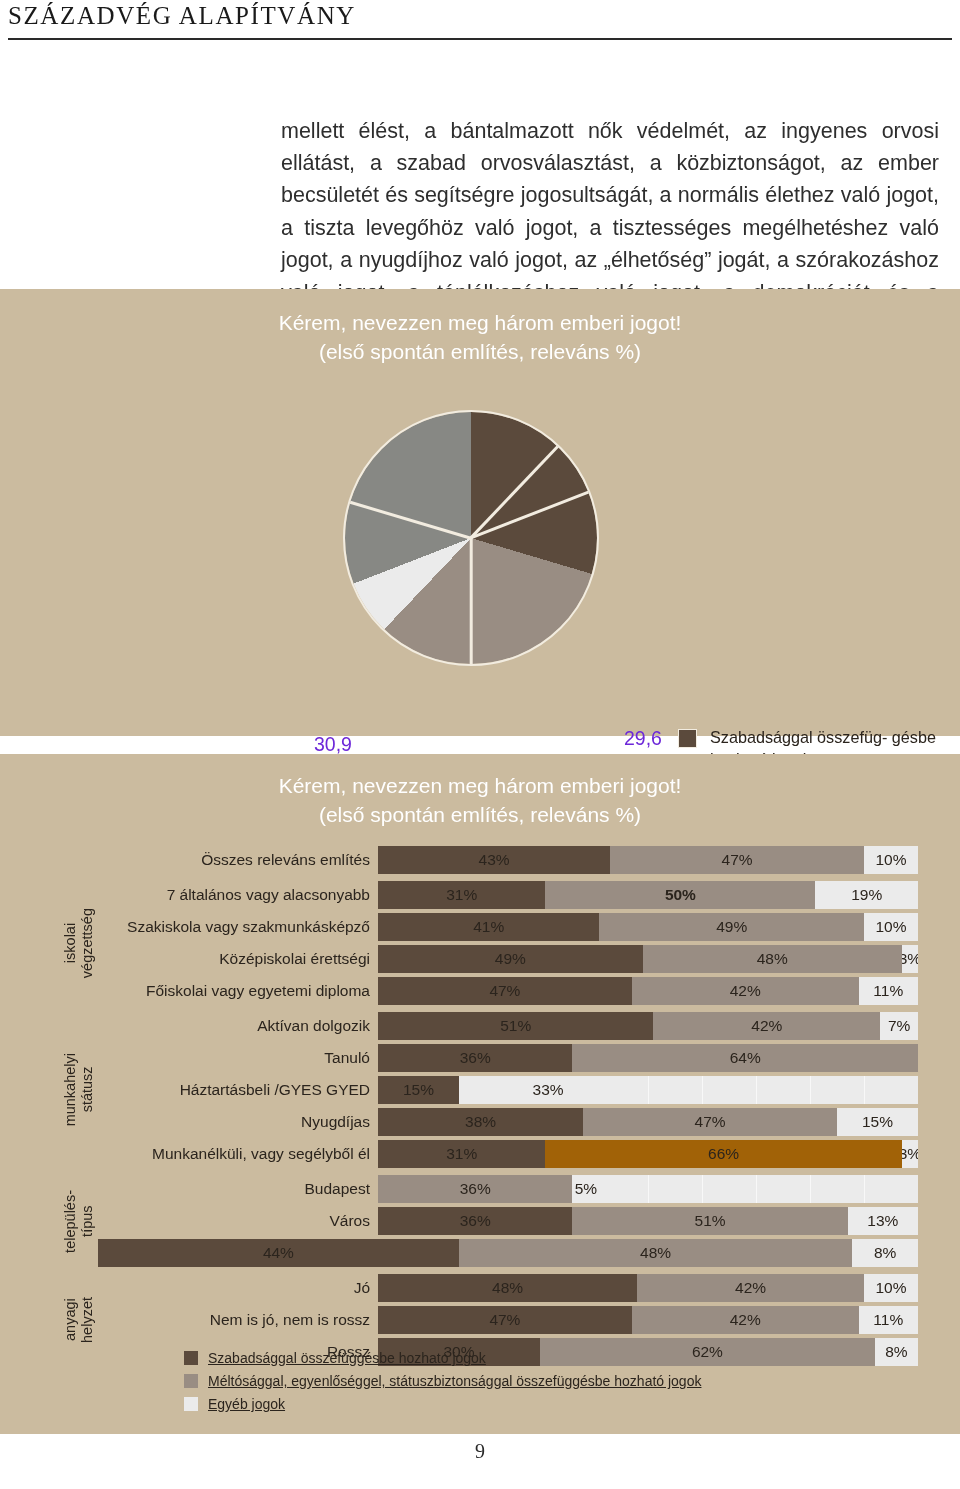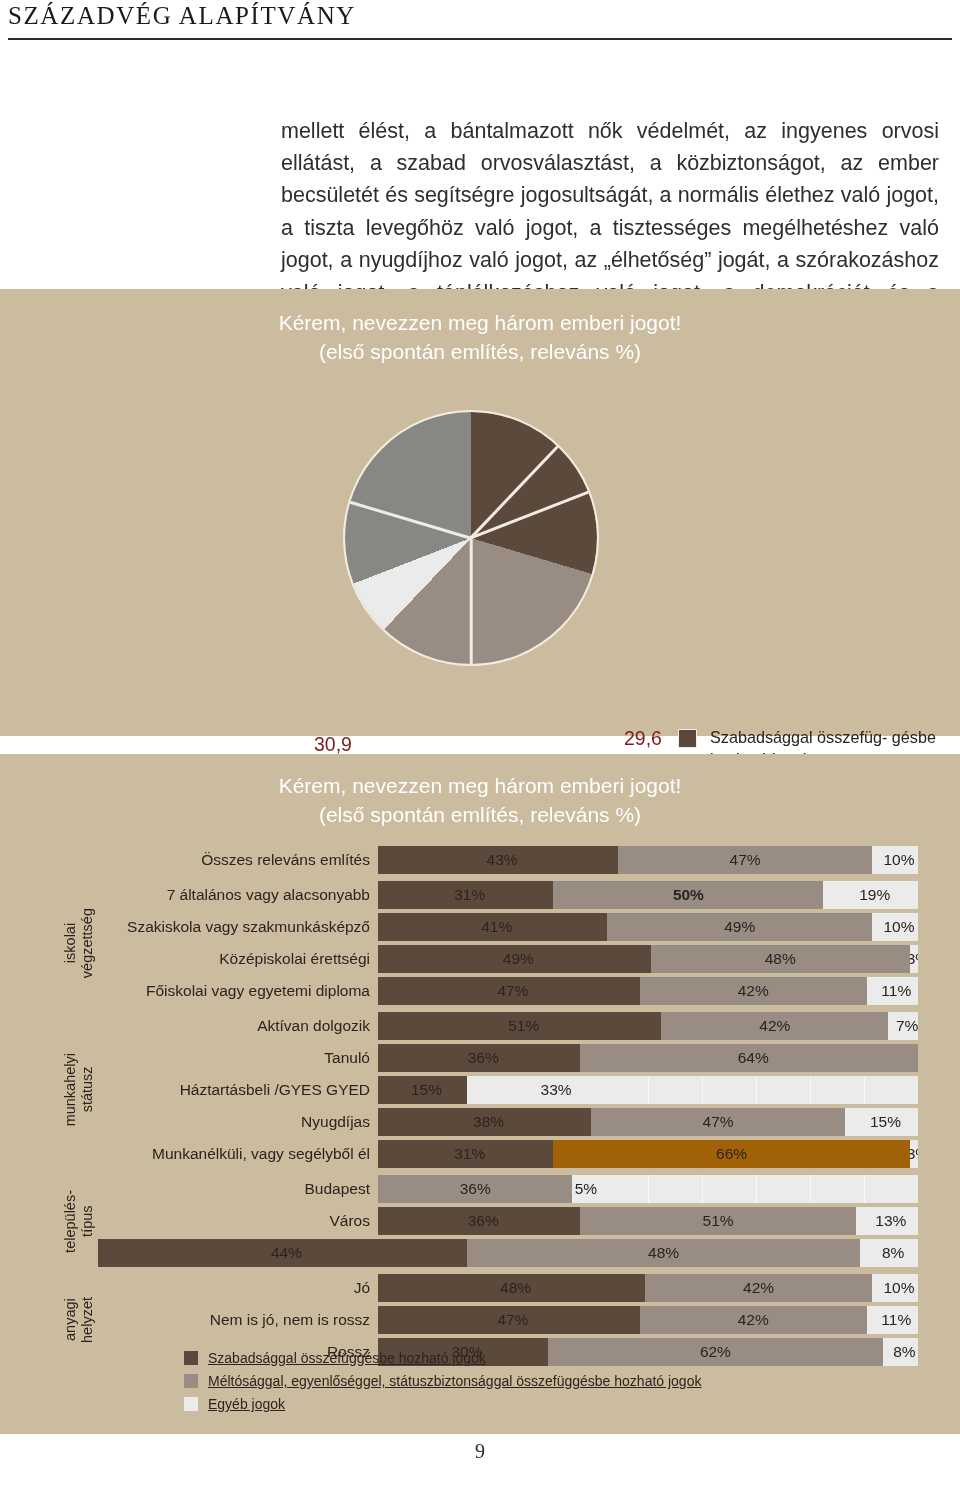--- a/index.html
+++ b/index.html
@@ -92,21 +92,21 @@
   .pie-ring {
     position: absolute;
     left: -2px; top: -2px;
     width: 252px; height: 252px;
     border: 2px solid #f2ece0;
     border-radius: 50%;
   }
   .pie-val {
     position: absolute;
     font-size: 19.5px;
-    color: #7f1d1d;
+    color: #6d28d9;
     white-space: nowrap;
   }
   #pie-val-296 { left: 624px; top: 438px; }
   #pie-val-325 { left: 535px; top: 670px; }
   #pie-val-70  { left: 326px; top: 617px; }
   #pie-val-309 { left: 314px; top: 444px; }
 
   #pie-legend {
     position: absolute;
     left: 678px; top: 438px;
@@ -218,21 +218,21 @@
   .seg {
     position: relative;
     display: flex;
     align-items: center;
     justify-content: center;
     font-size: 15.5px;
     color: #2b241d;
     overflow: hidden;
     white-space: nowrap;
   }
-  .seg.s0 { background: #5b4a3c; padding-left: 8px; }
+  .seg.s0 { background: #5b4a3c; }
   .seg.s1 { background: #998d83; }
   .seg.s2 { background: #ebebeb; }
 
   #bars-legend {
     position: absolute;
     left: 184px; top: 594px;
   }
   #bars-legend .lg-row {
     position: relative;
     padding-left: 24px;

